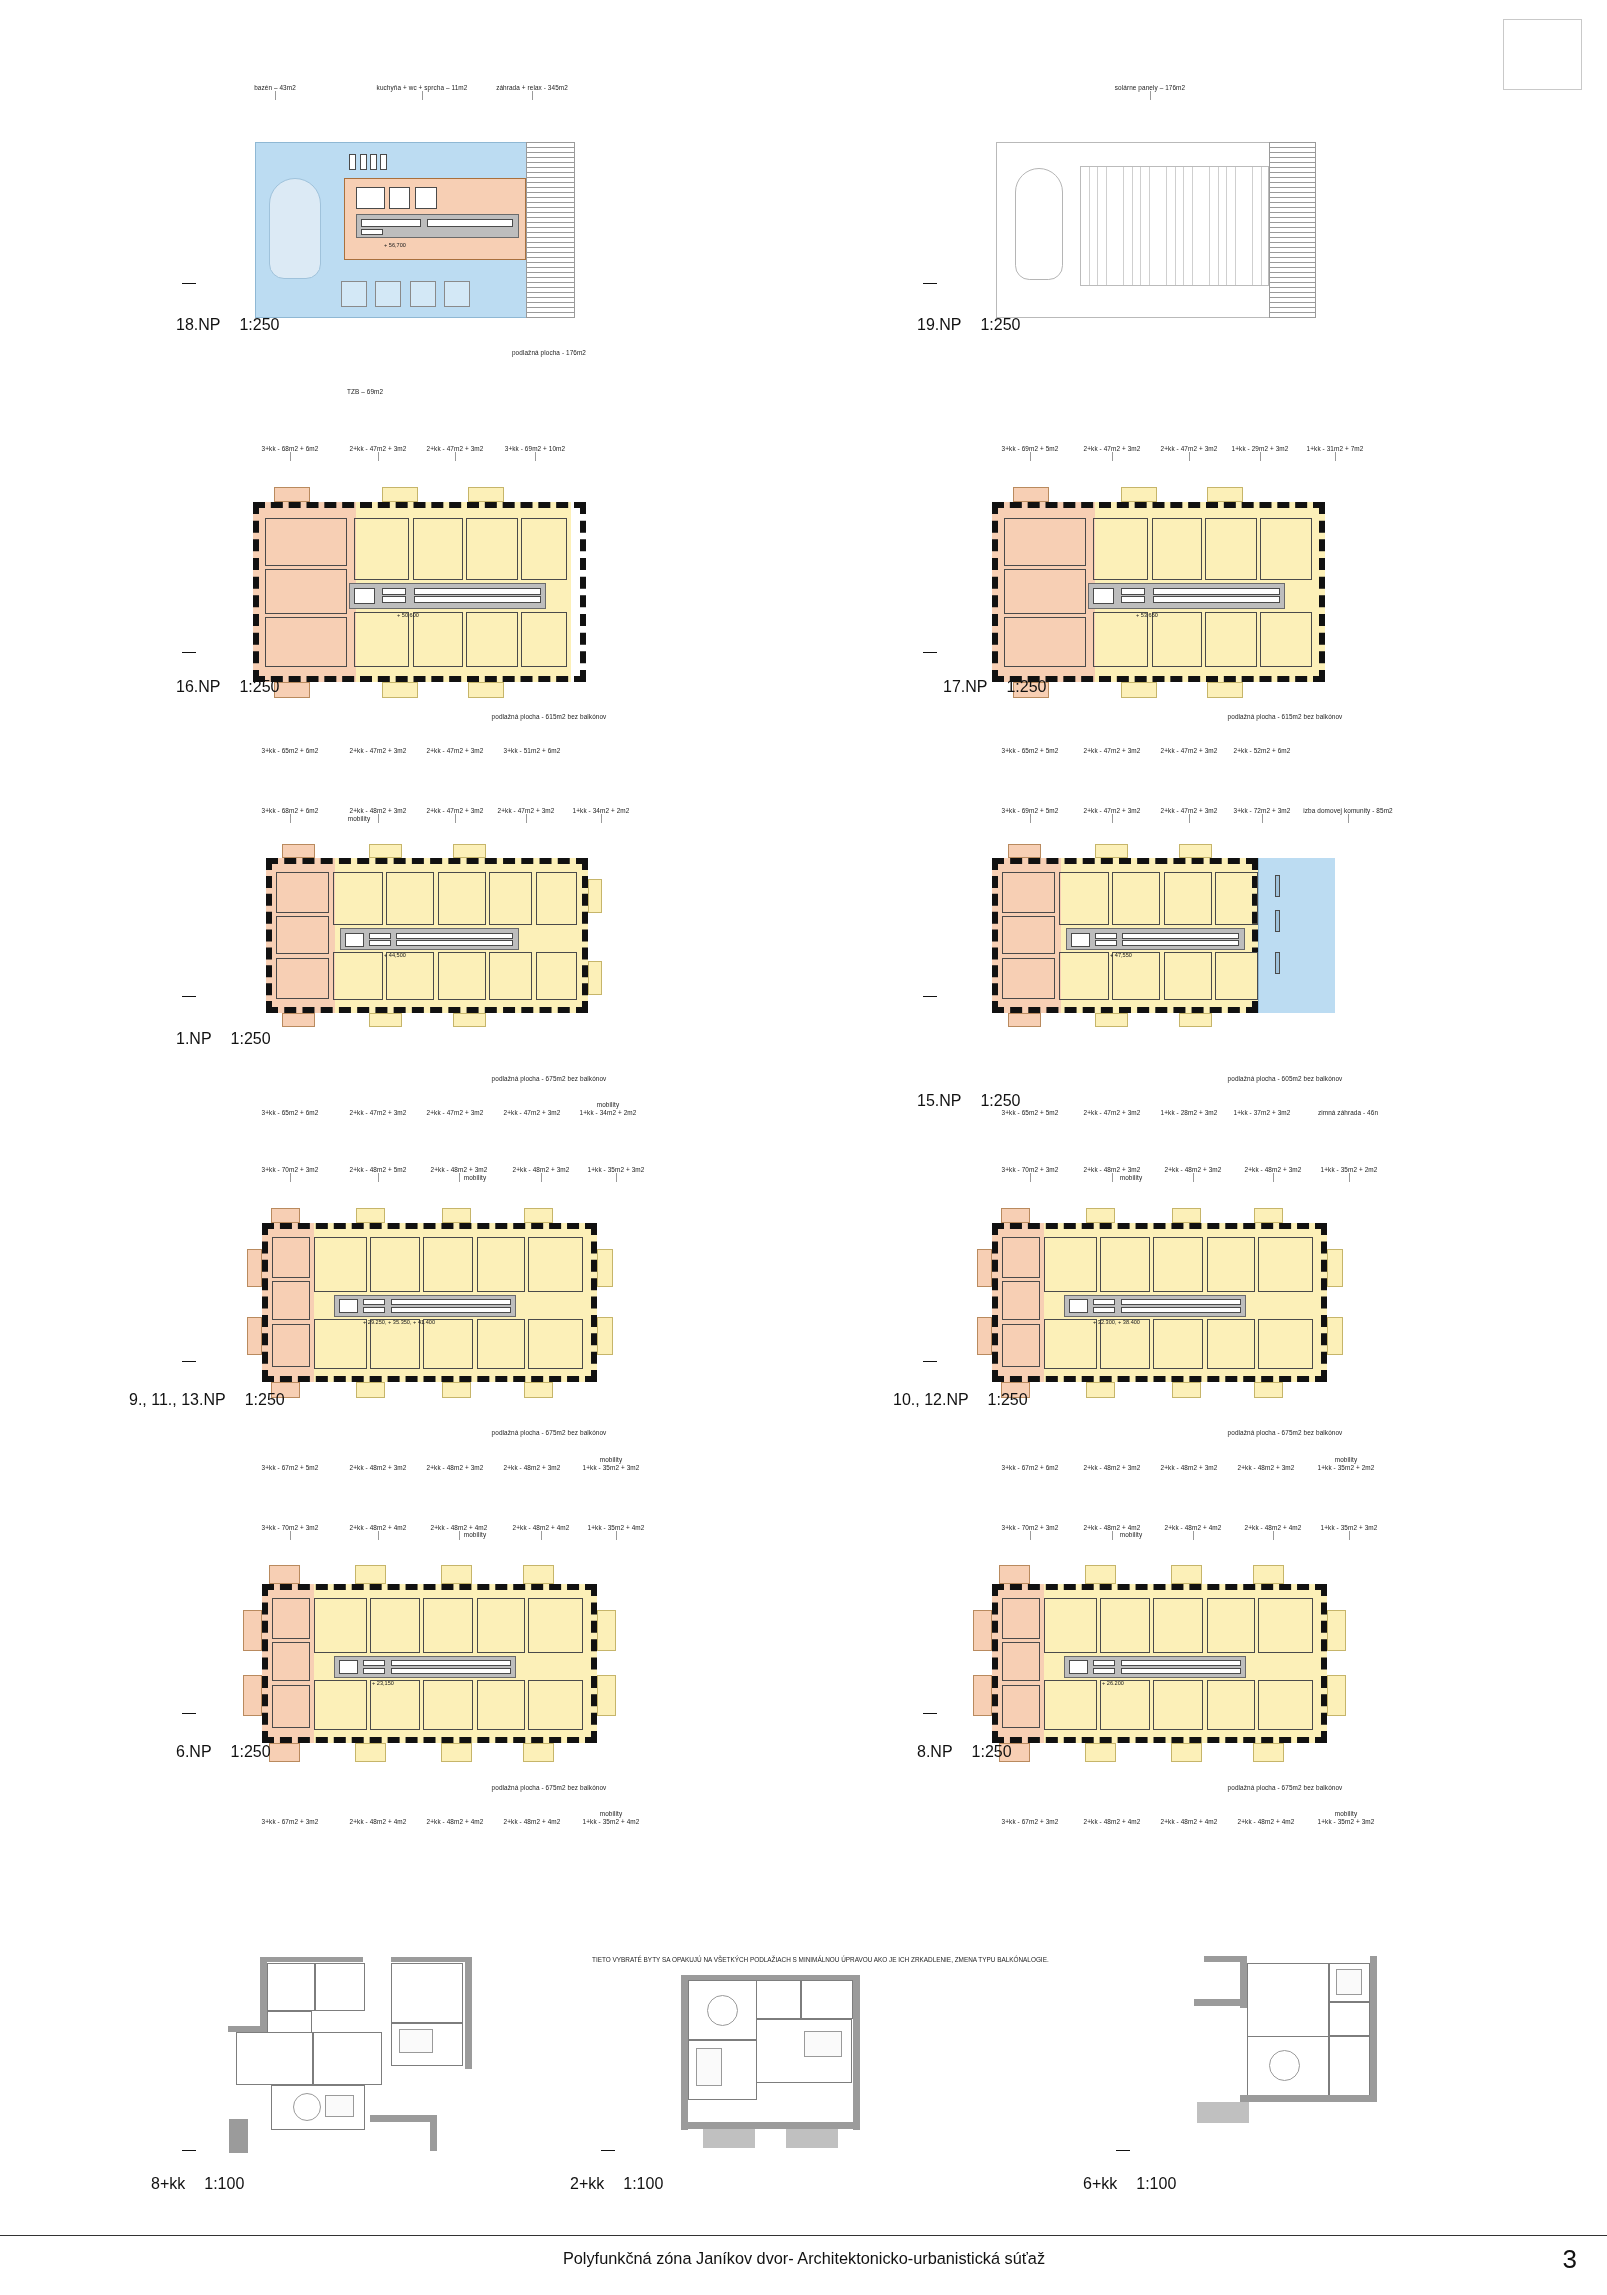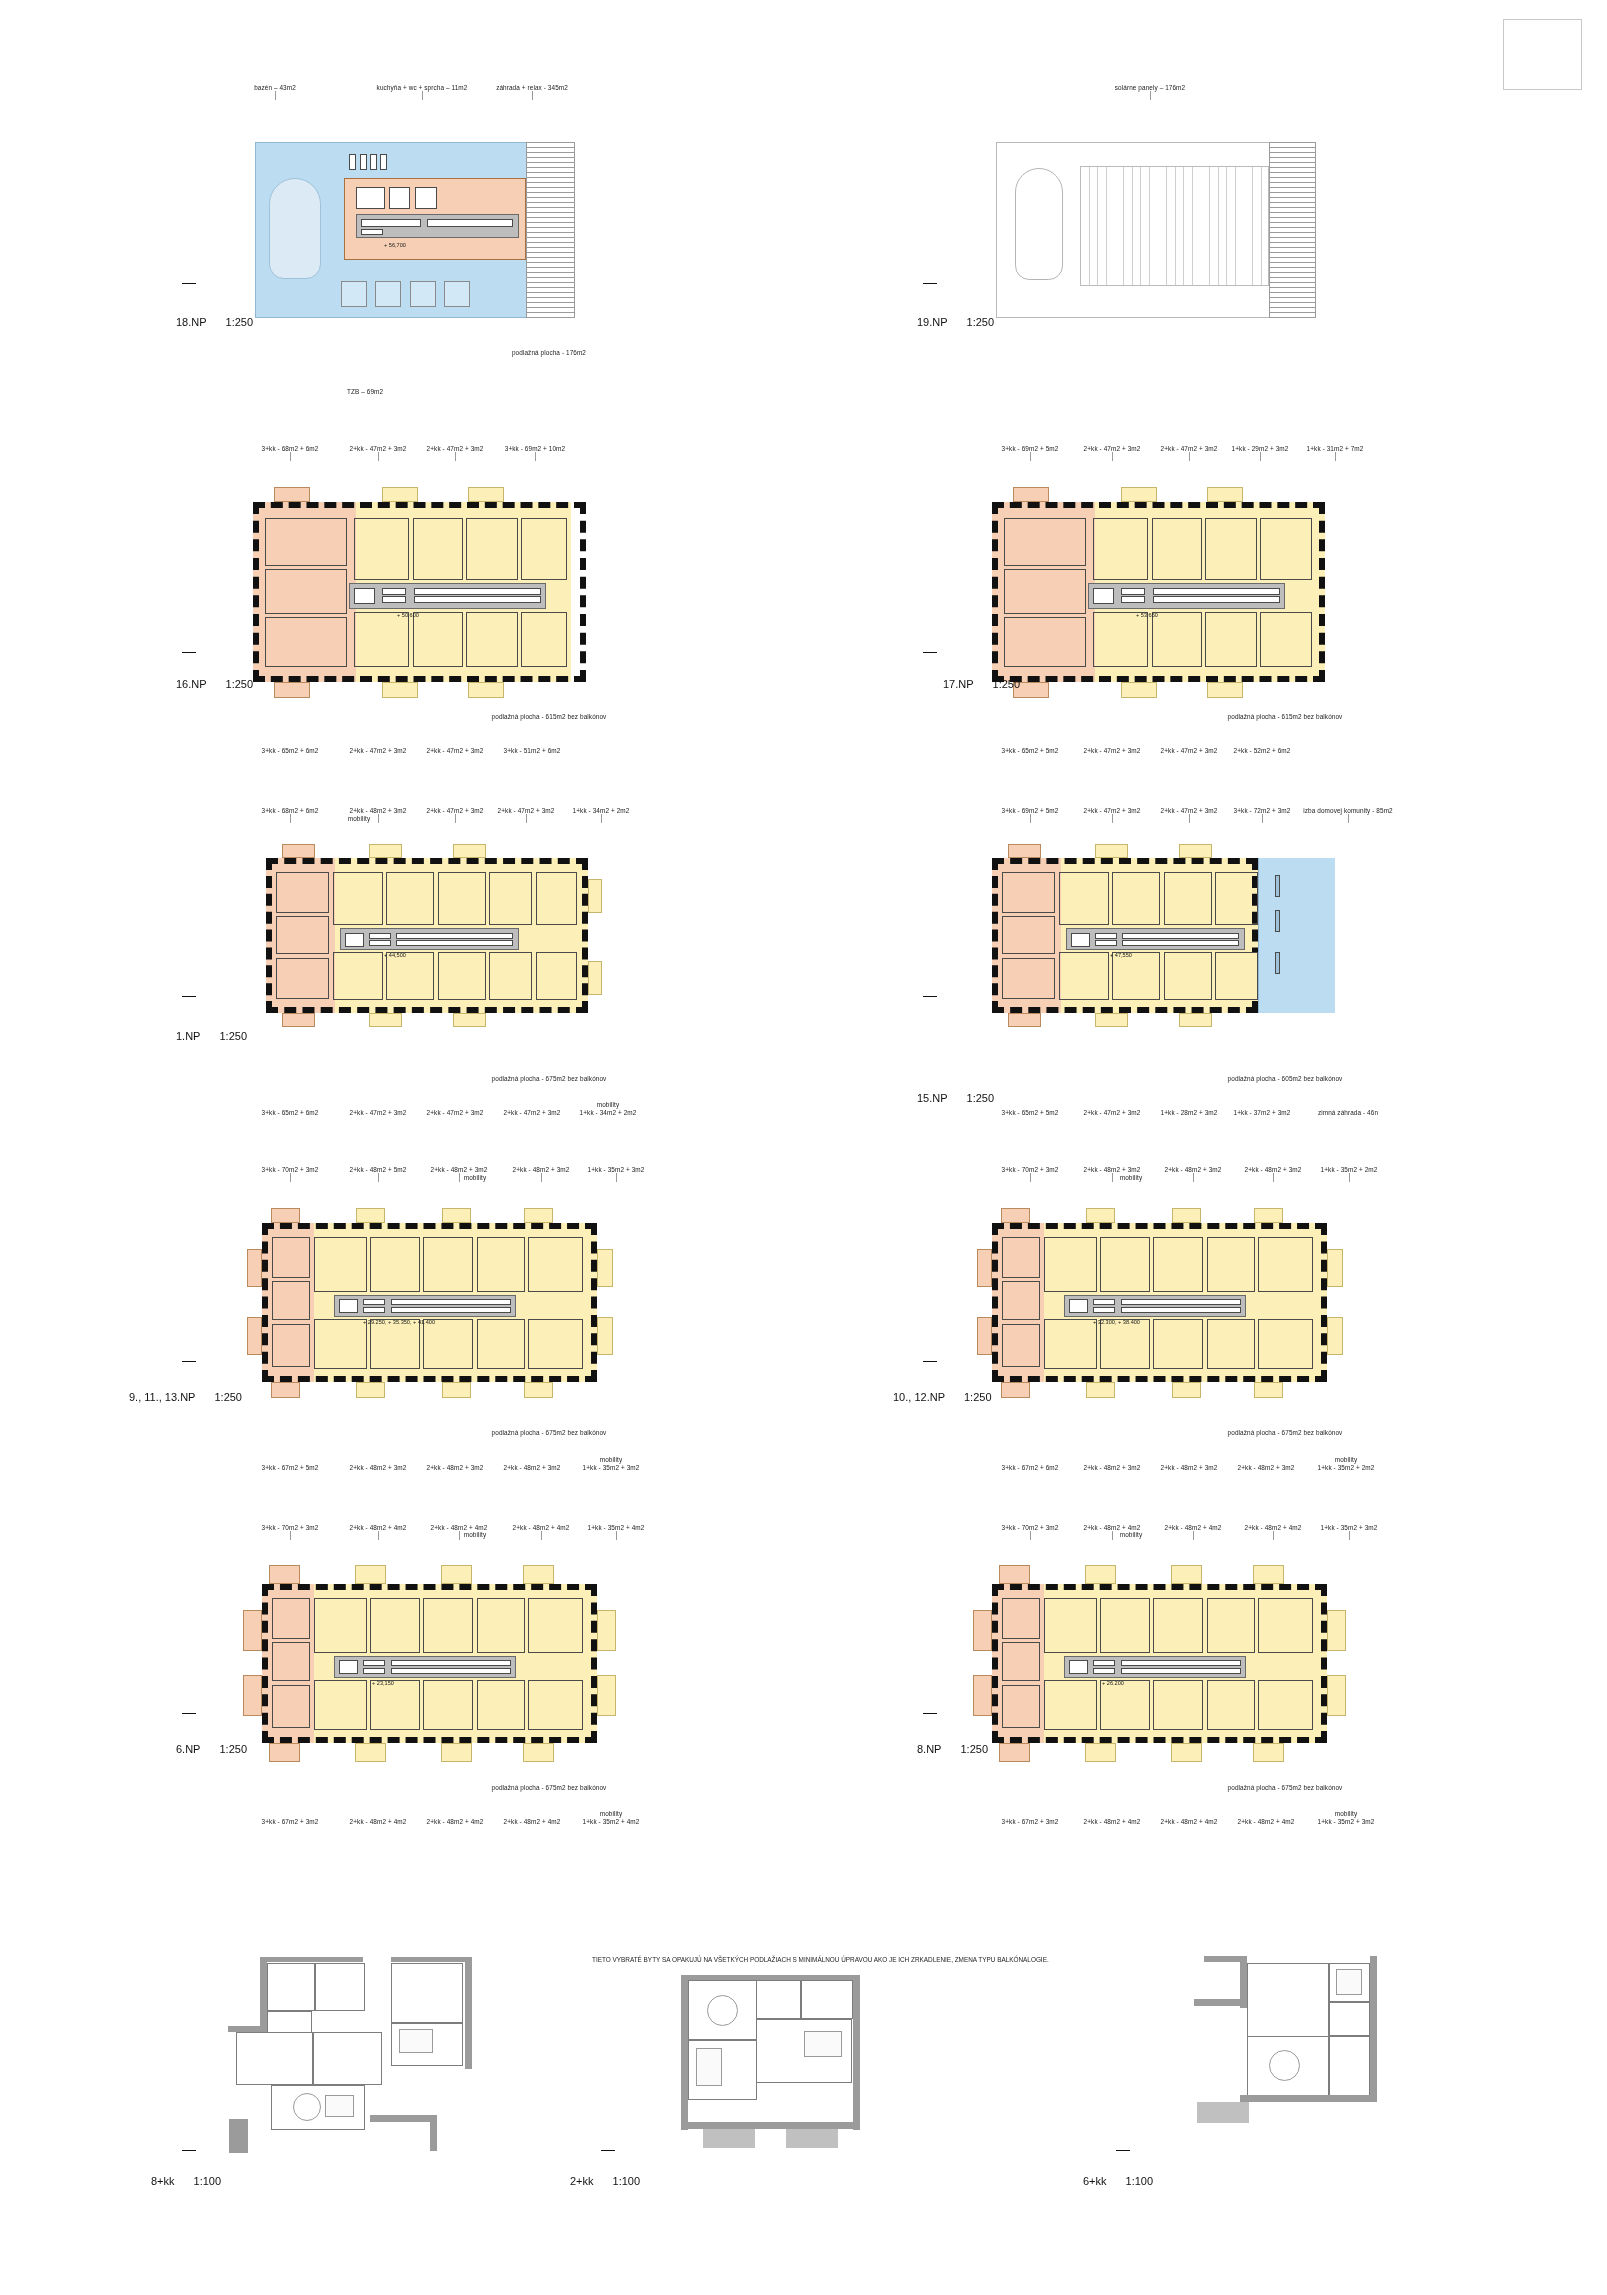--- a/index.html
+++ b/index.html
@@ -6,21 +6,21 @@
   body{width:1608px;height:2295px;position:relative;font-family:"Liberation Sans",sans-serif;color:#1a1a1a;overflow:hidden;}
   .sheet{position:absolute;left:0;top:0;width:1608px;height:2295px;background:#fff;}
 
   
   .corner-box{position:absolute;right:26px;top:19px;width:77px;height:69px;border:0.9px solid #c9c9c9;background:#fff;}
 
   
   .lbl{position:absolute;font-size:6.4px;color:#222;white-space:nowrap;letter-spacing:0.1px;}
   .lbl.c{transform:translateX(-50%);}
   .tick{position:absolute;width:13.7px;height:0;border-top:1.4px solid #111;}
-  .floortag{position:absolute;font-size:11px;color:#111;white-space:nowrap;}
+  .floortag{position:absolute;font-size:16px;color:#111;white-space:nowrap;}
   .floortag .sc{margin-left:19px;}
 
   
   .leader{position:absolute;border-left:0.7px solid #9a9a9a;height:8.6px;}
 
   
   .plan{position:absolute;box-sizing:border-box;}
   .thickwall{position:absolute;inset:0;border:6px dashed #111;box-sizing:border-box;}
   .fill-oran{background:#f7cfb4;}
   .fill-yell{background:#fcf0b8;}
@@ -637,15 +637,20 @@
     <div class="uwall" style="left:185px;top:8.6px;width:6.9px;height:146px;"></div>
     <div class="uwall" style="left:55px;top:148px;width:137px;height:6.9px;"></div>
     <div class="uwall" style="left:12px;top:155px;width:52px;height:20.6px;background:#c0c0c0;"></div>
     <div class="uwall" style="left:8.6px;top:52px;width:48px;height:6.9px;"></div>
   </div>
   <div class="tick" style="left:1116px;top:2150px;"></div>
   <div class="floortag" style="left:1083px;top:2175px;">
     <span>6+kk</span><span class="sc">1:100</span>
   </div>
 
+  <div class="footer">
+    <div class="footer-line"></div>
+    <div class="footer-title">Polyfunkčná zóna Janíkov dvor- Architektonicko-urbanistická súťaž</div>
+    <div class="footer-page">3</div>
+  </div>
 
 </div>
 
 
 </body></html>

